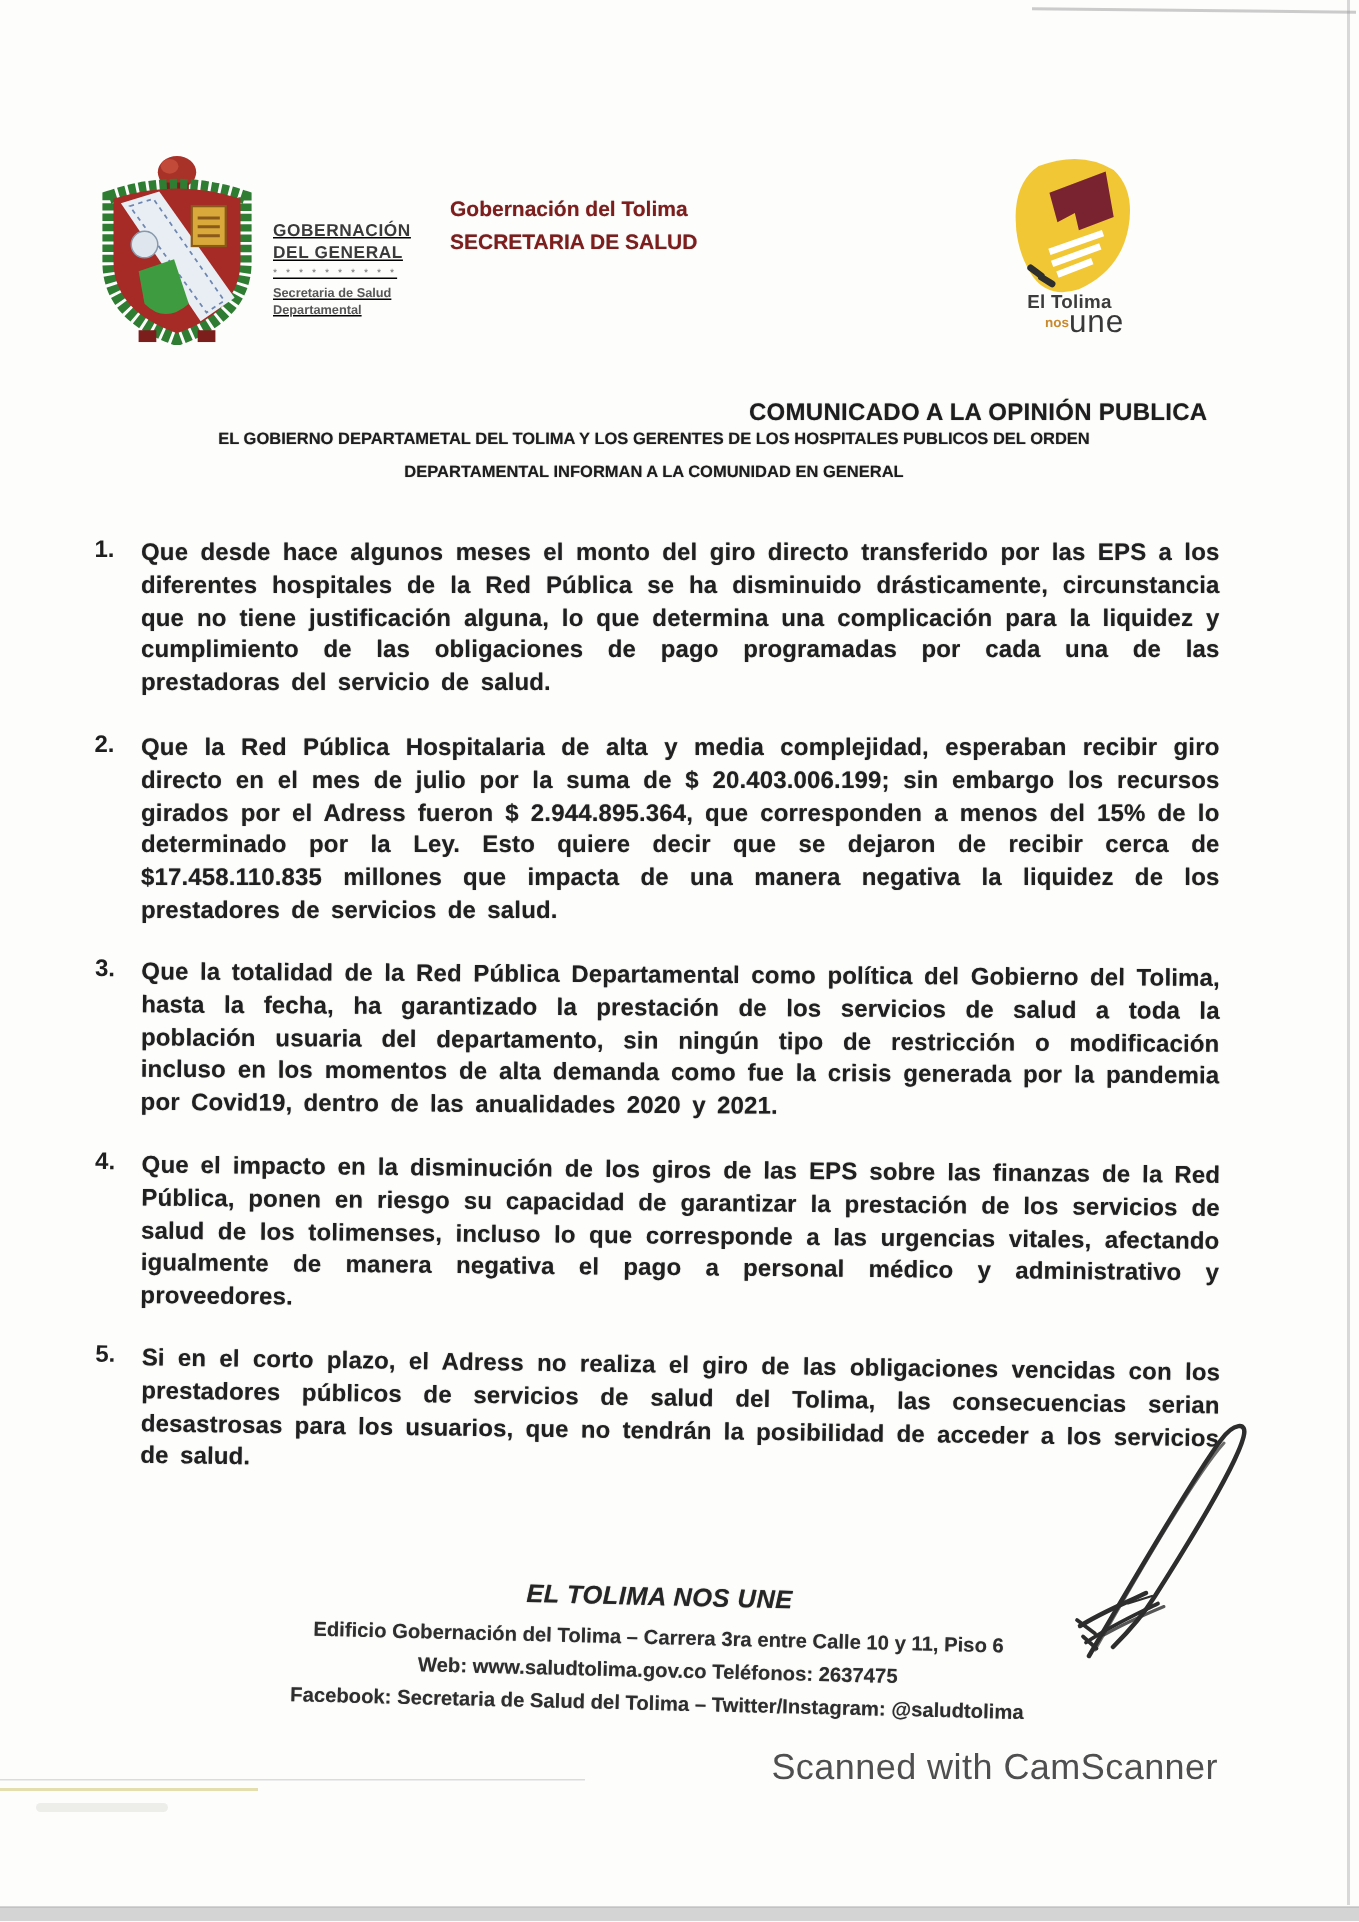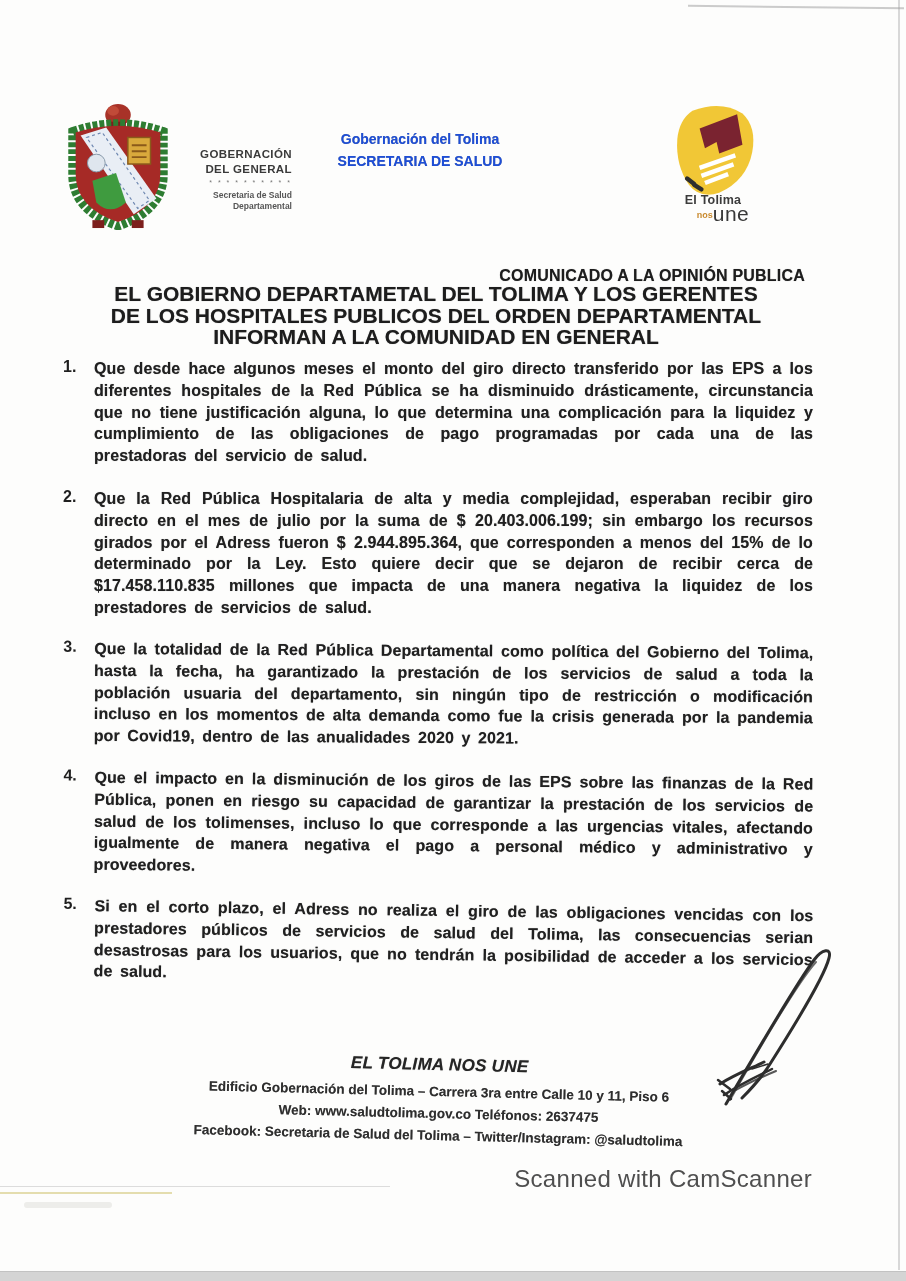--- a/index.html
+++ b/index.html
@@ -2,41 +2,41 @@
 <html><head>
 <meta charset="utf-8">
 <style>
   * { margin:0; padding:0; box-sizing:border-box; }
   html,body { width:906px; height:1281px; background:#ffffff; }
   body { font-family:"Liberation Sans", sans-serif; }
   .page { position:relative; width:906px; height:1281px; background:#fdfdfc; overflow:hidden; }
 
   
   .crest { position:absolute; left:58px; top:102px; width:120px; height:128px; }
-  .crest-text { position:absolute; left:182px; top:147px; width:110px; text-align:right; }
+  .crest-text { position:absolute; left:182px; top:147px; width:110px; text-align:left;text-decoration:underline; }
   .crest-name { font-size:11.5px; font-weight:bold; color:#3a3a3a; letter-spacing:.4px; line-height:15px; }
   .crest-dots { font-size:7px; color:#777; letter-spacing:2px; line-height:8px; margin:2px 0 3px 0; }
   .crest-sub { font-size:8.5px; font-weight:bold; color:#565656; line-height:10.5px; }
 
-  .hdr-center { position:absolute; left:300px; top:129px; width:240px; text-align:center;
-    font-weight:bold; color:#1d4ed8; font-size:14px; line-height:21.5px;
+  .hdr-center { position:absolute; left:300px; top:129px; width:240px; 
+    font-weight:bold; color:#7f1d1d; font-size:14px; line-height:21.5px;
     text-shadow:0 0 .6px rgba(40,40,40,.5); }
 
   .tlogo { position:absolute; left:655px; top:100px; width:116px; text-align:center; }
   .tlogo-txt { margin-top:-10px; line-height:13px; }
   .tlogo-l1 { font-size:12.5px; font-weight:bold; color:#3c3c3c; letter-spacing:.2px; }
   .tlogo-nos { font-size:9px; font-weight:bold; color:#c98a2e; vertical-align:3px;padding-left:20px; }
   .tlogo-une { font-size:21px; font-weight:normal; color:#383838; letter-spacing:.5px; }
 
   
   .doc-title { position:absolute; top:251px; left:65px; width:740px; text-align:right;
     font-size:16px; font-weight:bold; color:#1d1d1d; letter-spacing:.2px;
     text-shadow:0 0 .7px rgba(30,30,30,.55);margin-top:16px; }
   .doc-subtitle { position:absolute; top:283px; left:98px; width:676px; text-align:center;
-    font-size:21px; font-weight:bold; color:#1d1d1d; line-height:21.5px;
+    font-size:11px; font-weight:bold; color:#1d1d1d; line-height:21.5px;
     text-shadow:0 0 .7px rgba(30,30,30,.55); }
 
   
   .items { position:absolute; top:358px; left:63px; width:750px; }
   .item { display:flex; margin-bottom:21px; }
   .item-num { flex:none; width:31px; font-size:16px; font-weight:bold; color:#1f1f1f; }
   .item-text { flex:1; text-align:justify; font-size:16px; font-weight:bold; color:#202020;
     line-height:21.8px; letter-spacing:.1px; word-spacing:3px;
     text-shadow:0 0 .7px rgba(32,32,32,.5); }
   .rot-a { transform:rotate(.35deg); }

